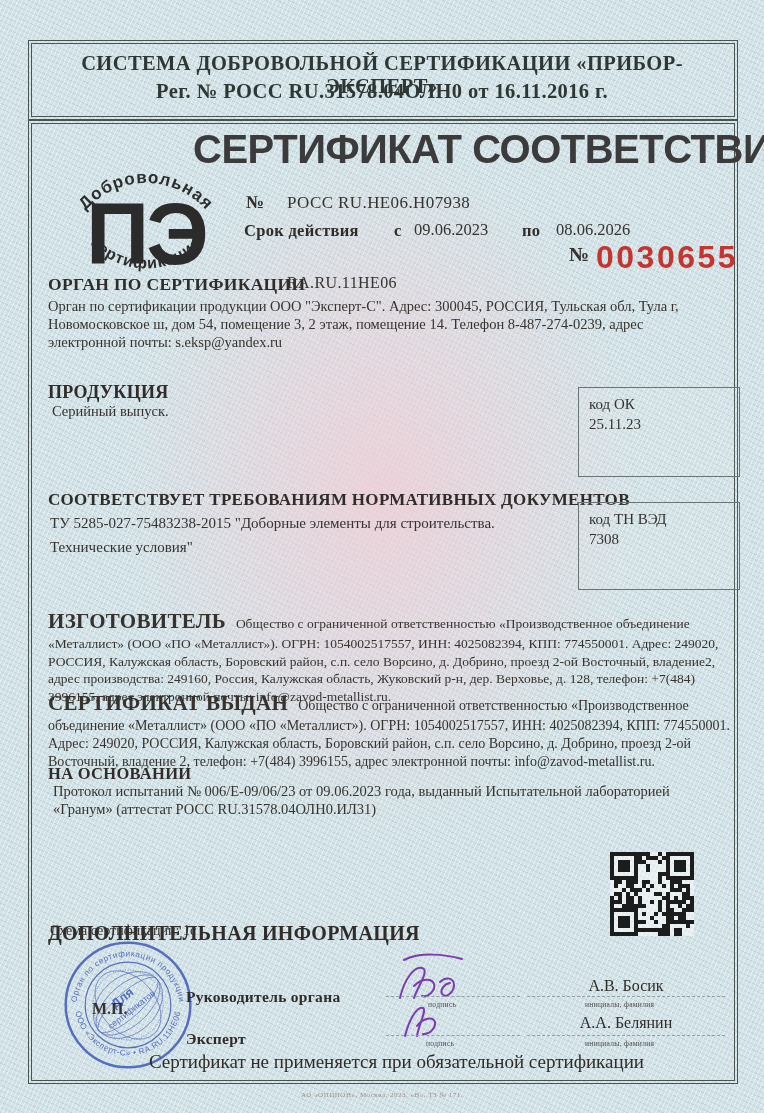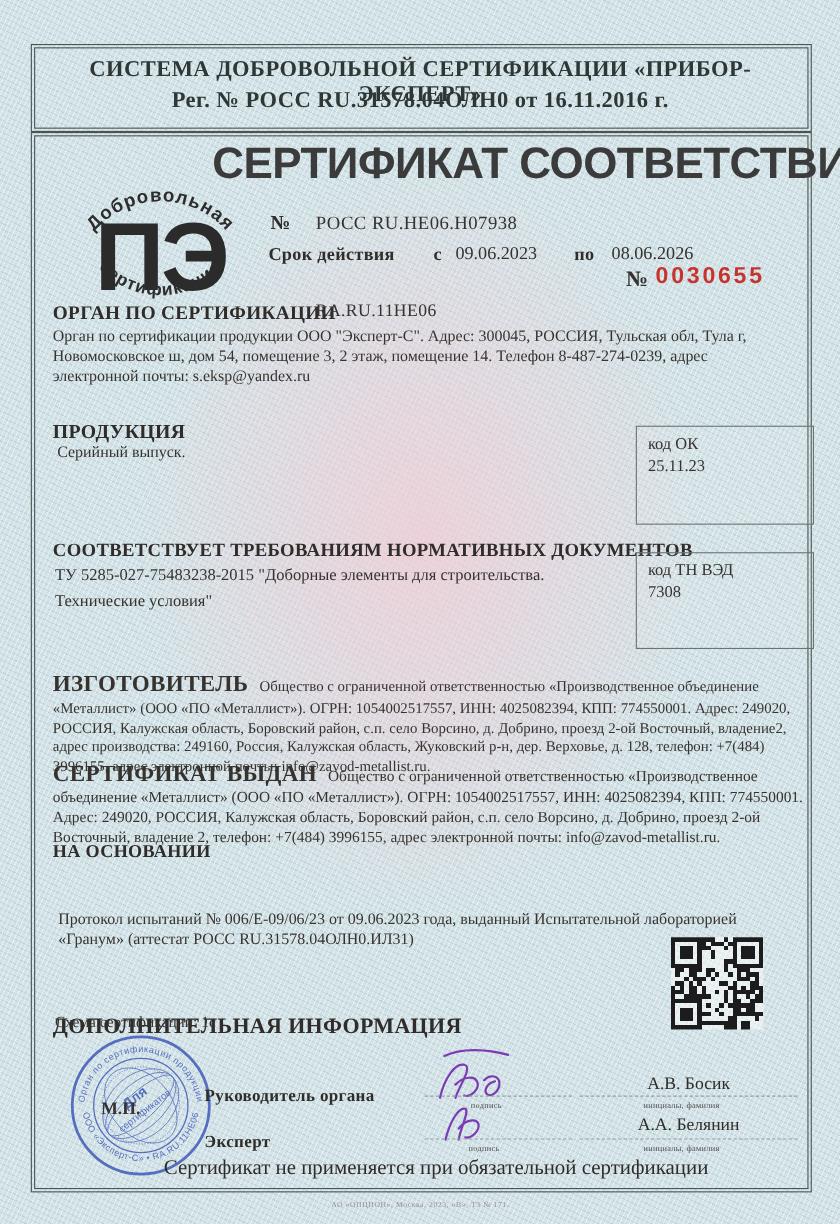--- a/index.html
+++ b/index.html
@@ -20,21 +20,21 @@
          color:#3b3b3b;letter-spacing:-.5px;white-space:nowrap;}
   .blabel{font-weight:bold;font-size:17px;letter-spacing:.3px;color:#2f2c29;white-space:nowrap;}
   .para{line-height:1.25;color:#36332f;}
   .para b{font-size:21px;letter-spacing:.3px;padding-right:10px;}
   .codebox{position:absolute;border:1px solid #6a7472;background:rgba(255,255,255,.06);
            padding:6px 10px;font-size:15px;line-height:1.35;}
   .fline{position:absolute;border-bottom:1.5px dashed #95a0a2;}
   .cap{position:absolute;font-size:7.5px;color:#4b4b4b;letter-spacing:.3px;}
   .name{position:absolute;font-size:16px;text-align:center;color:#2f2c29;}
   .redno{font-family:"Liberation Sans","DejaVu Sans",sans-serif;font-weight:bold;
-         font-size:21px;letter-spacing:2.5px;color:#c5352e;}
+         font-size:32px;letter-spacing:2.5px;color:#c5352e;}
   .snote{position:absolute;width:644px;text-align:right;font-size:19px;color:#2f2c29;}
   .tiny{position:absolute;width:764px;text-align:center;font-size:7px;color:#9c9090;letter-spacing:.5px;}
 </style>
 </head>
 <body>
 
 <div class="page">
 
   <div class="dbox" style="left:28px;top:40px;width:708px;height:78px;"></div>
   <div class="abs hline" style="left:38px;top:52px;width:688px;">СИСТЕМА ДОБРОВОЛЬНОЙ СЕРТИФИКАЦИИ «ПРИБОР-ЭКСПЕРТ»</div>
@@ -90,21 +90,21 @@
 
   <div class="abs para" style="left:48px;top:608px;width:692px;font-size:13.5px;line-height:1.3;">
     <b>ИЗГОТОВИТЕЛЬ</b><span>Общество с ограниченной ответственностью «Производственное объединение «Металлист» (ООО «ПО «Металлист»). ОГРН: 1054002517557, ИНН: 4025082394, КПП: 774550001. Адрес: 249020, РОССИЯ, Калужская область, Боровский район, с.п. село Ворсино, д. Добрино, проезд 2-ой Восточный, владение2, адрес производства: 249160, Россия, Калужская область, Жуковский р-н, дер. Верховье, д. 128, телефон: +7(484) 3996155, адрес электронной почты: info@zavod-metallist.ru.</span>
   </div>
 
   <div class="abs para" style="left:48px;top:690px;width:692px;font-size:14px;line-height:1.28;">
     <b>СЕРТИФИКАТ ВЫДАН</b><span>Общество с ограниченной ответственностью «Производственное объединение «Металлист» (ООО «ПО «Металлист»). ОГРН: 1054002517557, ИНН: 4025082394, КПП: 774550001. Адрес: 249020, РОССИЯ, Калужская область, Боровский район, с.п. село Ворсино, д. Добрино, проезд 2-ой Восточный, владение 2, телефон: +7(484) 3996155, адрес электронной почты: info@zavod-metallist.ru.</span>
   </div>
 
   <span class="abs blabel" style="left:48px;top:764px;font-size:16.5px;">НА ОСНОВАНИИ</span>
-  <div class="abs para" style="left:53px;top:782px;width:645px;font-size:14.5px;margin-top:45px;">Протокол испытаний № 006/Е-09/06/23 от 09.06.2023 года, выданный Испытательной лабораторией «Гранум» (аттестат РОСС RU.31578.04ОЛН0.ИЛ31)</div>
+  <div class="abs para" style="left:53px;top:782px;width:645px;font-size:14.5px;">Протокол испытаний № 006/Е-09/06/23 от 09.06.2023 года, выданный Испытательной лабораторией «Гранум» (аттестат РОСС RU.31578.04ОЛН0.ИЛ31)</div>
 
   <div class="abs" style="left:610px;top:852px;width:84px;height:84px;background:rgba(255,255,255,.45);">
     <svg id="qrsvg" width="84" height="84" viewBox="0 0 84 84" shape-rendering="crispEdges">
         <g fill="#1c1c1c">
           <rect x="0" y="0" width="4" height="4"></rect>
           <rect x="4" y="0" width="4" height="4"></rect>
           <rect x="8" y="0" width="4" height="4"></rect>
           <rect x="12" y="0" width="4" height="4"></rect>
           <rect x="16" y="0" width="4" height="4"></rect>
           <rect x="20" y="0" width="4" height="4"></rect>

